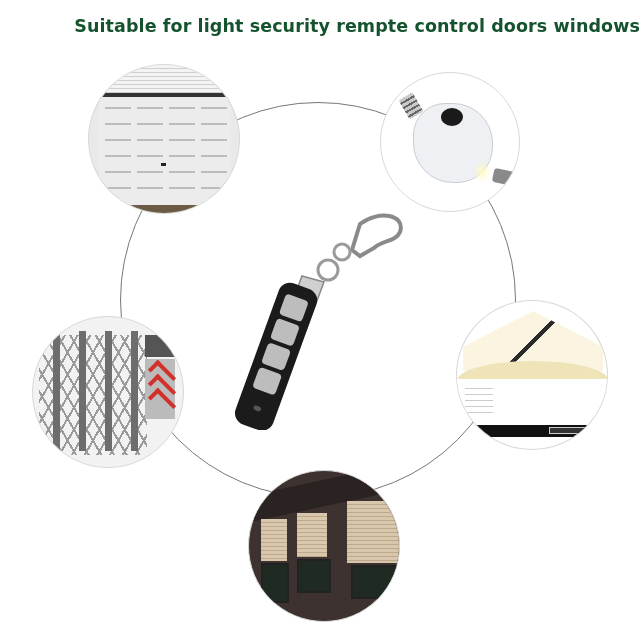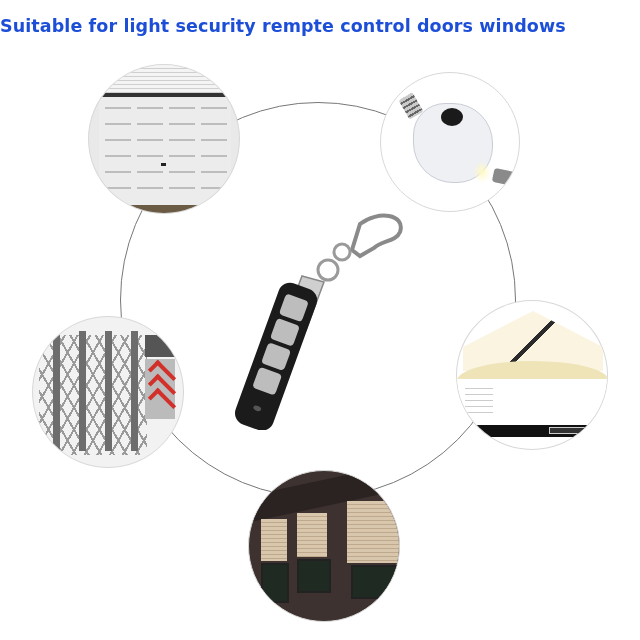--- a/index.html
+++ b/index.html
@@ -1,17 +1,17 @@
 <!DOCTYPE html>
 <html><head>
 <meta charset="utf-8">
 <style>
   html,body{margin:0;padding:0;background:#ffffff;}
   body{width:640px;height:640px;position:relative;overflow:hidden;font-family:"DejaVu Sans","Liberation Sans",sans-serif;}
-  .title{position:absolute;left:0;top:16px;width:640px;text-align:left;font-size:17.5px;font-weight:bold;color:#1d4ed8;letter-spacing:0.1px;}
+  .title{position:absolute;left:0;top:16px;width:640px;text-align:right;font-size:17.5px;font-weight:bold;color:#14532d;letter-spacing:0.1px;}
   .big-ring{position:absolute;left:120px;top:102px;width:396px;height:396px;border:1.2px solid #777;border-radius:50%;box-sizing:border-box;}
   .thumb{position:absolute;border-radius:50%;overflow:hidden;background:#fff;border:1.5px solid #d8d8d8;box-sizing:border-box;}
   
   .garage{left:88px;top:64px;width:152px;height:150px;background:#e9e9e9;}
   .garage .topband{position:absolute;left:0;top:0;width:100%;height:28px;background:repeating-linear-gradient(#f4f4f4 0 3px,#cfcfcf 3px 4px);}
   .garage .dark{position:absolute;left:0;top:28px;width:100%;height:4px;background:#333;}
   .garage .door{position:absolute;left:10px;top:32px;width:132px;height:110px;background:#ececec;}
   .garage .panel{position:absolute;height:2px;background:#bdbdbd;width:26px;}
   .garage .handle{position:absolute;left:72px;top:98px;width:5px;height:3px;background:#222;}
   .garage .floor{position:absolute;left:0;bottom:0;width:100%;height:8px;background:#6b5b45;}

